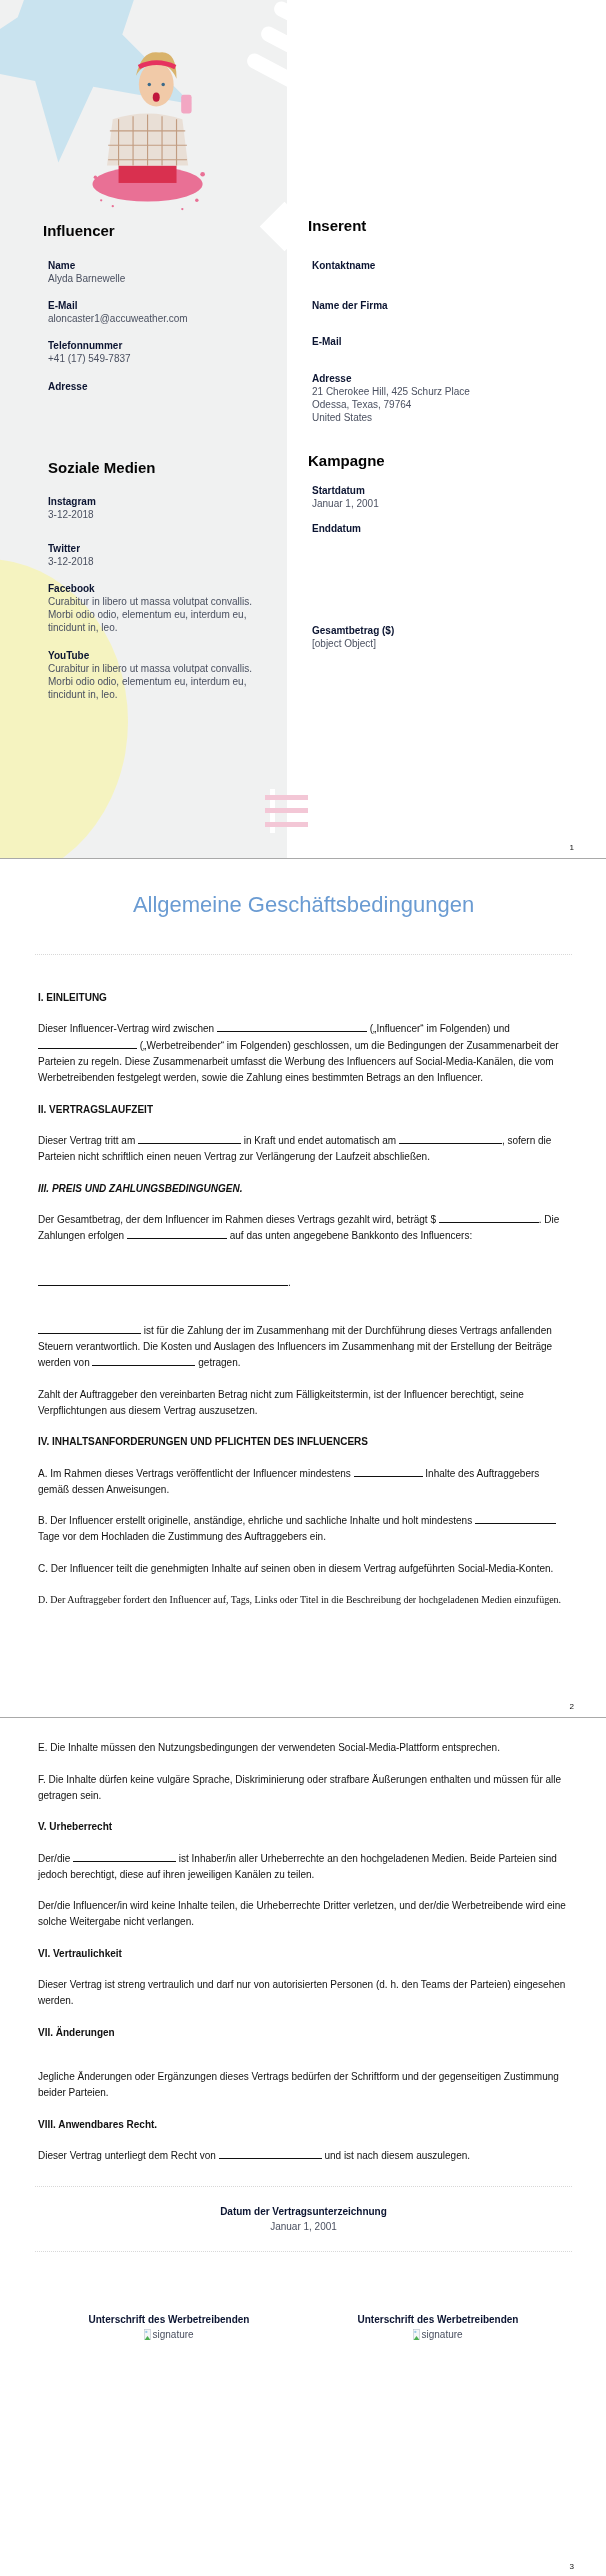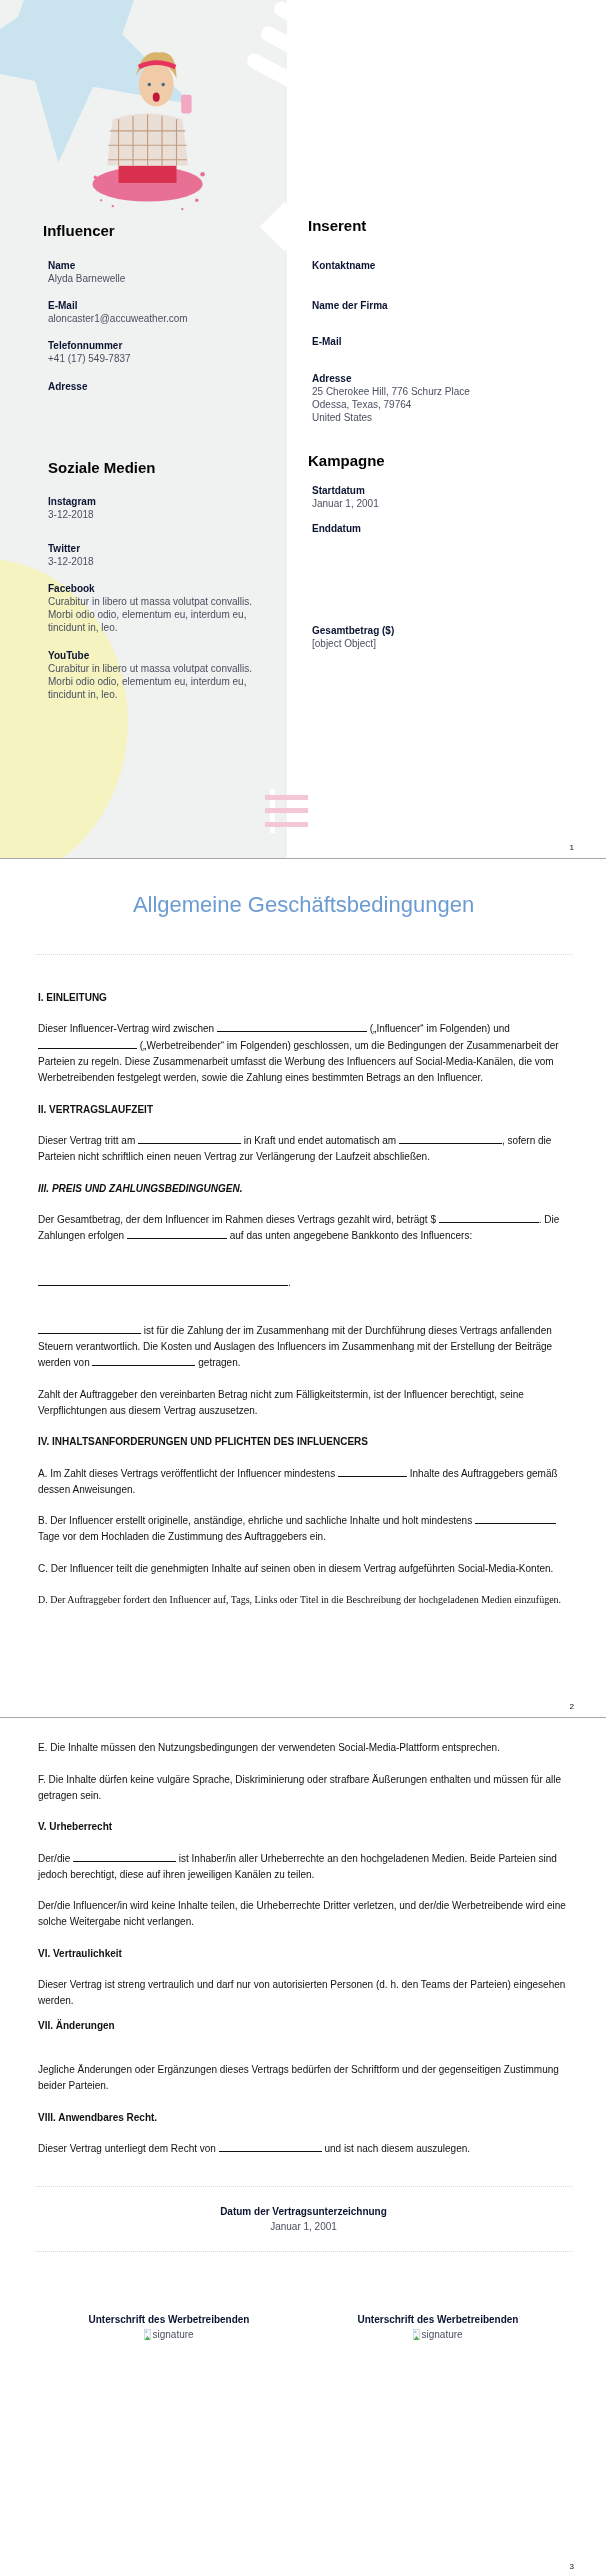--- a/index.html
+++ b/index.html
@@ -144,21 +144,21 @@
       <div class="field-label">Kontaktname</div>
     </div>
     <div class="field" style="top:299px;">
       <div class="field-label">Name der Firma</div>
     </div>
     <div class="field" style="top:335px;">
       <div class="field-label">E-Mail</div>
     </div>
     <div class="field" style="top:372px;">
       <div class="field-label">Adresse</div>
-      <div class="field-value">25 Cherokee Hill, 776 Schurz Place</div>
+      <div class="field-value">21 Cherokee Hill, 425 Schurz Place</div>
       <div class="field-value">Odessa, Texas, 79764</div>
       <div class="field-value">United States</div>
     </div>
 
     <div class="section-title" style="top:452px;">Kampagne</div>
 
     <div class="field" style="top:484px;">
       <div class="field-label">Startdatum</div>
       <div class="field-value">Januar 1, 2001</div>
     </div>
@@ -204,21 +204,21 @@
     <div class="doc-p" style="margin-top:31px;">
       <span class="blank" style="width:250px;"></span><span>.</span>
     </div>
     <div class="doc-p" style="margin-top:31px;">
       <span class="blank" style="width:103px;"></span><span> ist für die Zahlung der im Zusammenhang mit der Durchführung dieses Vertrags anfallenden Steuern verantwortlich. Die Kosten und Auslagen des Influencers im Zusammenhang mit der Erstellung der Beiträge werden von </span><span class="blank" style="width:103px;"></span><span> getragen.</span>
     </div>
     <div class="doc-p" style="margin-top:15px;">Zahlt der Auftraggeber den vereinbarten Betrag nicht zum Fälligkeitstermin, ist der Influencer berechtigt, seine Verpflichtungen aus diesem Vertrag auszusetzen.</div>
 
     <div class="doc-h" style="margin-top:15px;">IV. INHALTSANFORDERUNGEN UND PFLICHTEN DES INFLUENCERS</div>
     <div class="doc-p" style="margin-top:15px;">
-      <span>A. Im Zahlt dieses Vertrags veröffentlicht der Influencer mindestens </span><span class="blank" style="width:69px;"></span><span> Inhalte des Auftraggebers gemäß dessen Anweisungen.</span>
+      <span>A. Im Rahmen dieses Vertrags veröffentlicht der Influencer mindestens </span><span class="blank" style="width:69px;"></span><span> Inhalte des Auftraggebers gemäß dessen Anweisungen.</span>
     </div>
     <div class="doc-p" style="margin-top:15px;">
       <span>B. Der Influencer erstellt originelle, anständige, ehrliche und sachliche Inhalte und holt mindestens </span><span class="blank" style="width:81px;"></span><span> Tage vor dem Hochladen die Zustimmung des Auftraggebers ein.</span>
     </div>
     <div class="doc-p" style="margin-top:15px;">C. Der Influencer teilt die genehmigten Inhalte auf seinen oben in diesem Vertrag aufgeführten Social-Media-Konten.</div>
     <div class="doc-p" style="margin-top:15px;font-family:Liberation Serif, serif;">D. Der Auftraggeber fordert den Influencer auf, Tags, Links oder Titel in die Beschreibung der hochgeladenen Medien einzufügen.</div>
   </div>
 
   <div class="page-num">2</div>
 </div>
@@ -231,21 +231,21 @@
 
     <div class="doc-h" style="margin-top:15px;">V. Urheberrecht</div>
     <div class="doc-p" style="margin-top:15px;">
       <span>Der/die </span><span class="blank" style="width:103px;"></span><span> ist Inhaber/in aller Urheberrechte an den hochgeladenen Medien. Beide Parteien sind jedoch berechtigt, diese auf ihren jeweiligen Kanälen zu teilen.</span>
     </div>
     <div class="doc-p" style="margin-top:15px;">Der/die Influencer/in wird keine Inhalte teilen, die Urheberrechte Dritter verletzen, und der/die Werbetreibende wird eine solche Weitergabe nicht verlangen.</div>
 
     <div class="doc-h" style="margin-top:15px;">VI. Vertraulichkeit</div>
     <div class="doc-p" style="margin-top:15px;">Dieser Vertrag ist streng vertraulich und darf nur von autorisierten Personen (d. h. den Teams der Parteien) eingesehen werden.</div>
 
-    <div class="doc-h" style="margin-top:8px;">VII. Änderungen</div>
+    <div class="doc-h" style="margin-top:15px;">VII. Änderungen</div>
     <div class="doc-p" style="margin-top:28px;">Jegliche Änderungen oder Ergänzungen dieses Vertrags bedürfen der Schriftform und der gegenseitigen Zustimmung beider Parteien.</div>
 
     <div class="doc-h" style="margin-top:15px;">VIII. Anwendbares Recht.</div>
     <div class="doc-p" style="margin-top:15px;">
       <span>Dieser Vertrag unterliegt dem Recht von </span><span class="blank" style="width:103px;"></span><span> und ist nach diesem auszulegen.</span>
     </div>
   </div>
 
   <div class="dotted" style="top:468px;"></div>
   <div class="sig-date" style="top:488px;">

